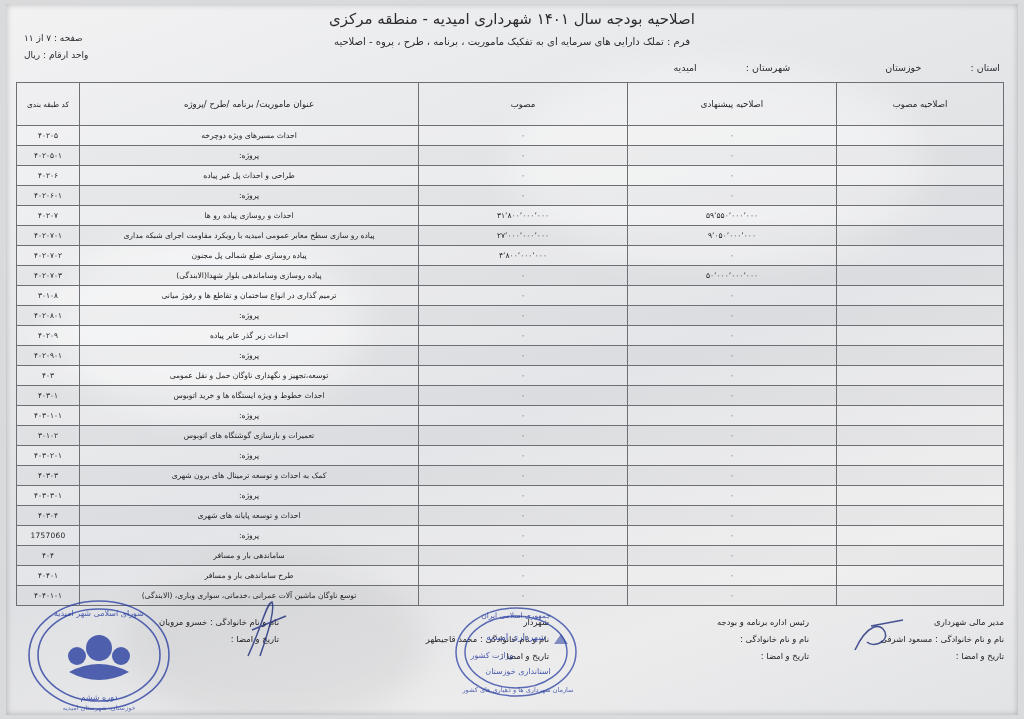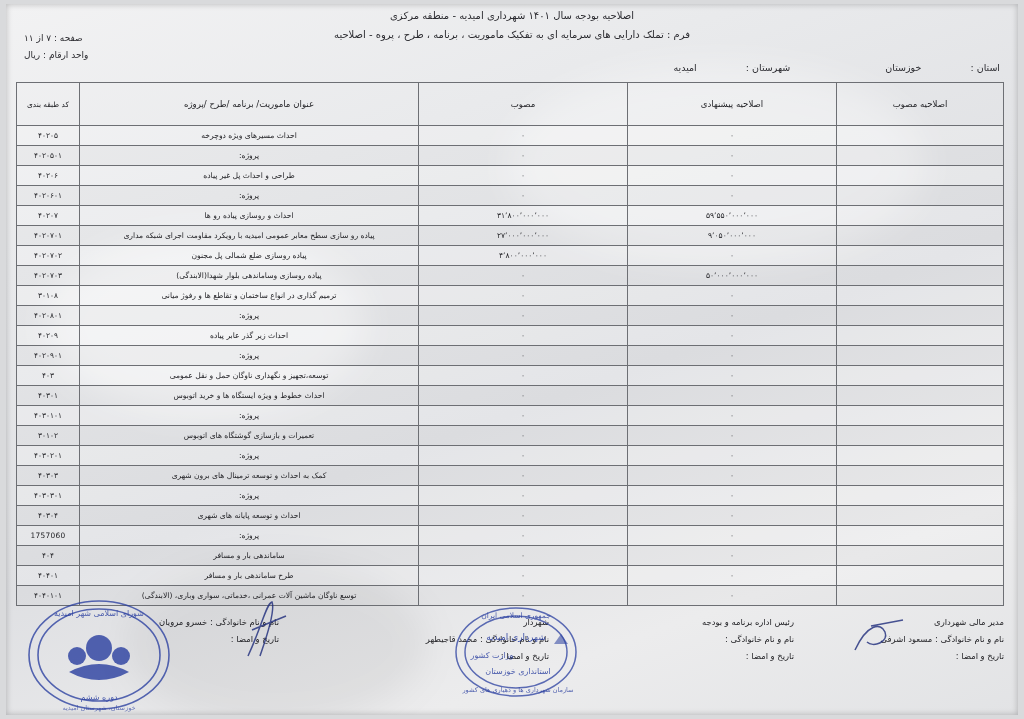--- a/index.html
+++ b/index.html
@@ -18,21 +18,21 @@
     box-shadow:0 0 6px rgba(0,0,0,.25) inset;
     overflow:hidden;
   }
   
   .blotch{position:absolute;border-radius:50%;filter:blur(18px);pointer-events:none;}
   .b1{width:320px;height:180px;left:40px;top:230px;background:rgba(255,255,255,.45);}
   .b2{width:420px;height:200px;left:500px;top:60px;background:rgba(255,255,255,.35);}
   .b3{width:300px;height:160px;left:120px;top:560px;background:rgba(0,0,0,.05);}
 
   .header{position:absolute;top:6px;left:0;right:0;text-align:center;color:#2b2b30;}
-  .h-line1{font-size:10px;letter-spacing:.2px;}
+  .h-line1{font-size:15px;letter-spacing:.2px;}
   .h-line2{font-size:10px;margin-top:8px;}
   .meta-left{position:absolute;top:26px;left:18px;font-size:9px;line-height:1.9;color:#2b2b30;text-align:left;}
   .meta-right{position:absolute;top:58px;right:18px;font-size:9.5px;color:#2b2b30;}
   .meta-right span{display:inline-block;margin-left:46px;}
 
   table{
     position:absolute;
     top:78px;left:22px;right:14px;
     border-collapse:collapse;
     width:988px;
@@ -58,21 +58,21 @@
   .c-prop{width:200px;text-align:center;}
   .c-final{width:auto;text-align:center;}
   tbody tr:nth-child(odd) td{background:rgba(255,255,255,.18);}
   tbody tr:nth-child(even) td{background:rgba(0,0,0,.015);}
   .num{font-size:7.6px;letter-spacing:.2px;}
 
   
   .sign-wrap{position:absolute;left:22px;right:14px;top:610px;height:96px;}
   .sign-cell{position:absolute;top:0;height:96px;font-size:8.4px;line-height:2.05;color:#232327;}
   .s1{right:0;width:205px;}
-  .s2{right:210px;width:250px;}
+  .s2{right:195px;width:250px;}
   .s3{right:455px;width:270px;}
   .s4{right:725px;width:263px;}
 
   
   .stamp{position:absolute;pointer-events:none;}
   .stamp svg{display:block;}
   .stamp-a{left:18px;top:592px;}
   .stamp-b{left:420px;top:596px;}
   .sig-ink{position:absolute;pointer-events:none;}
   .sig1{left:236px;top:592px;}

